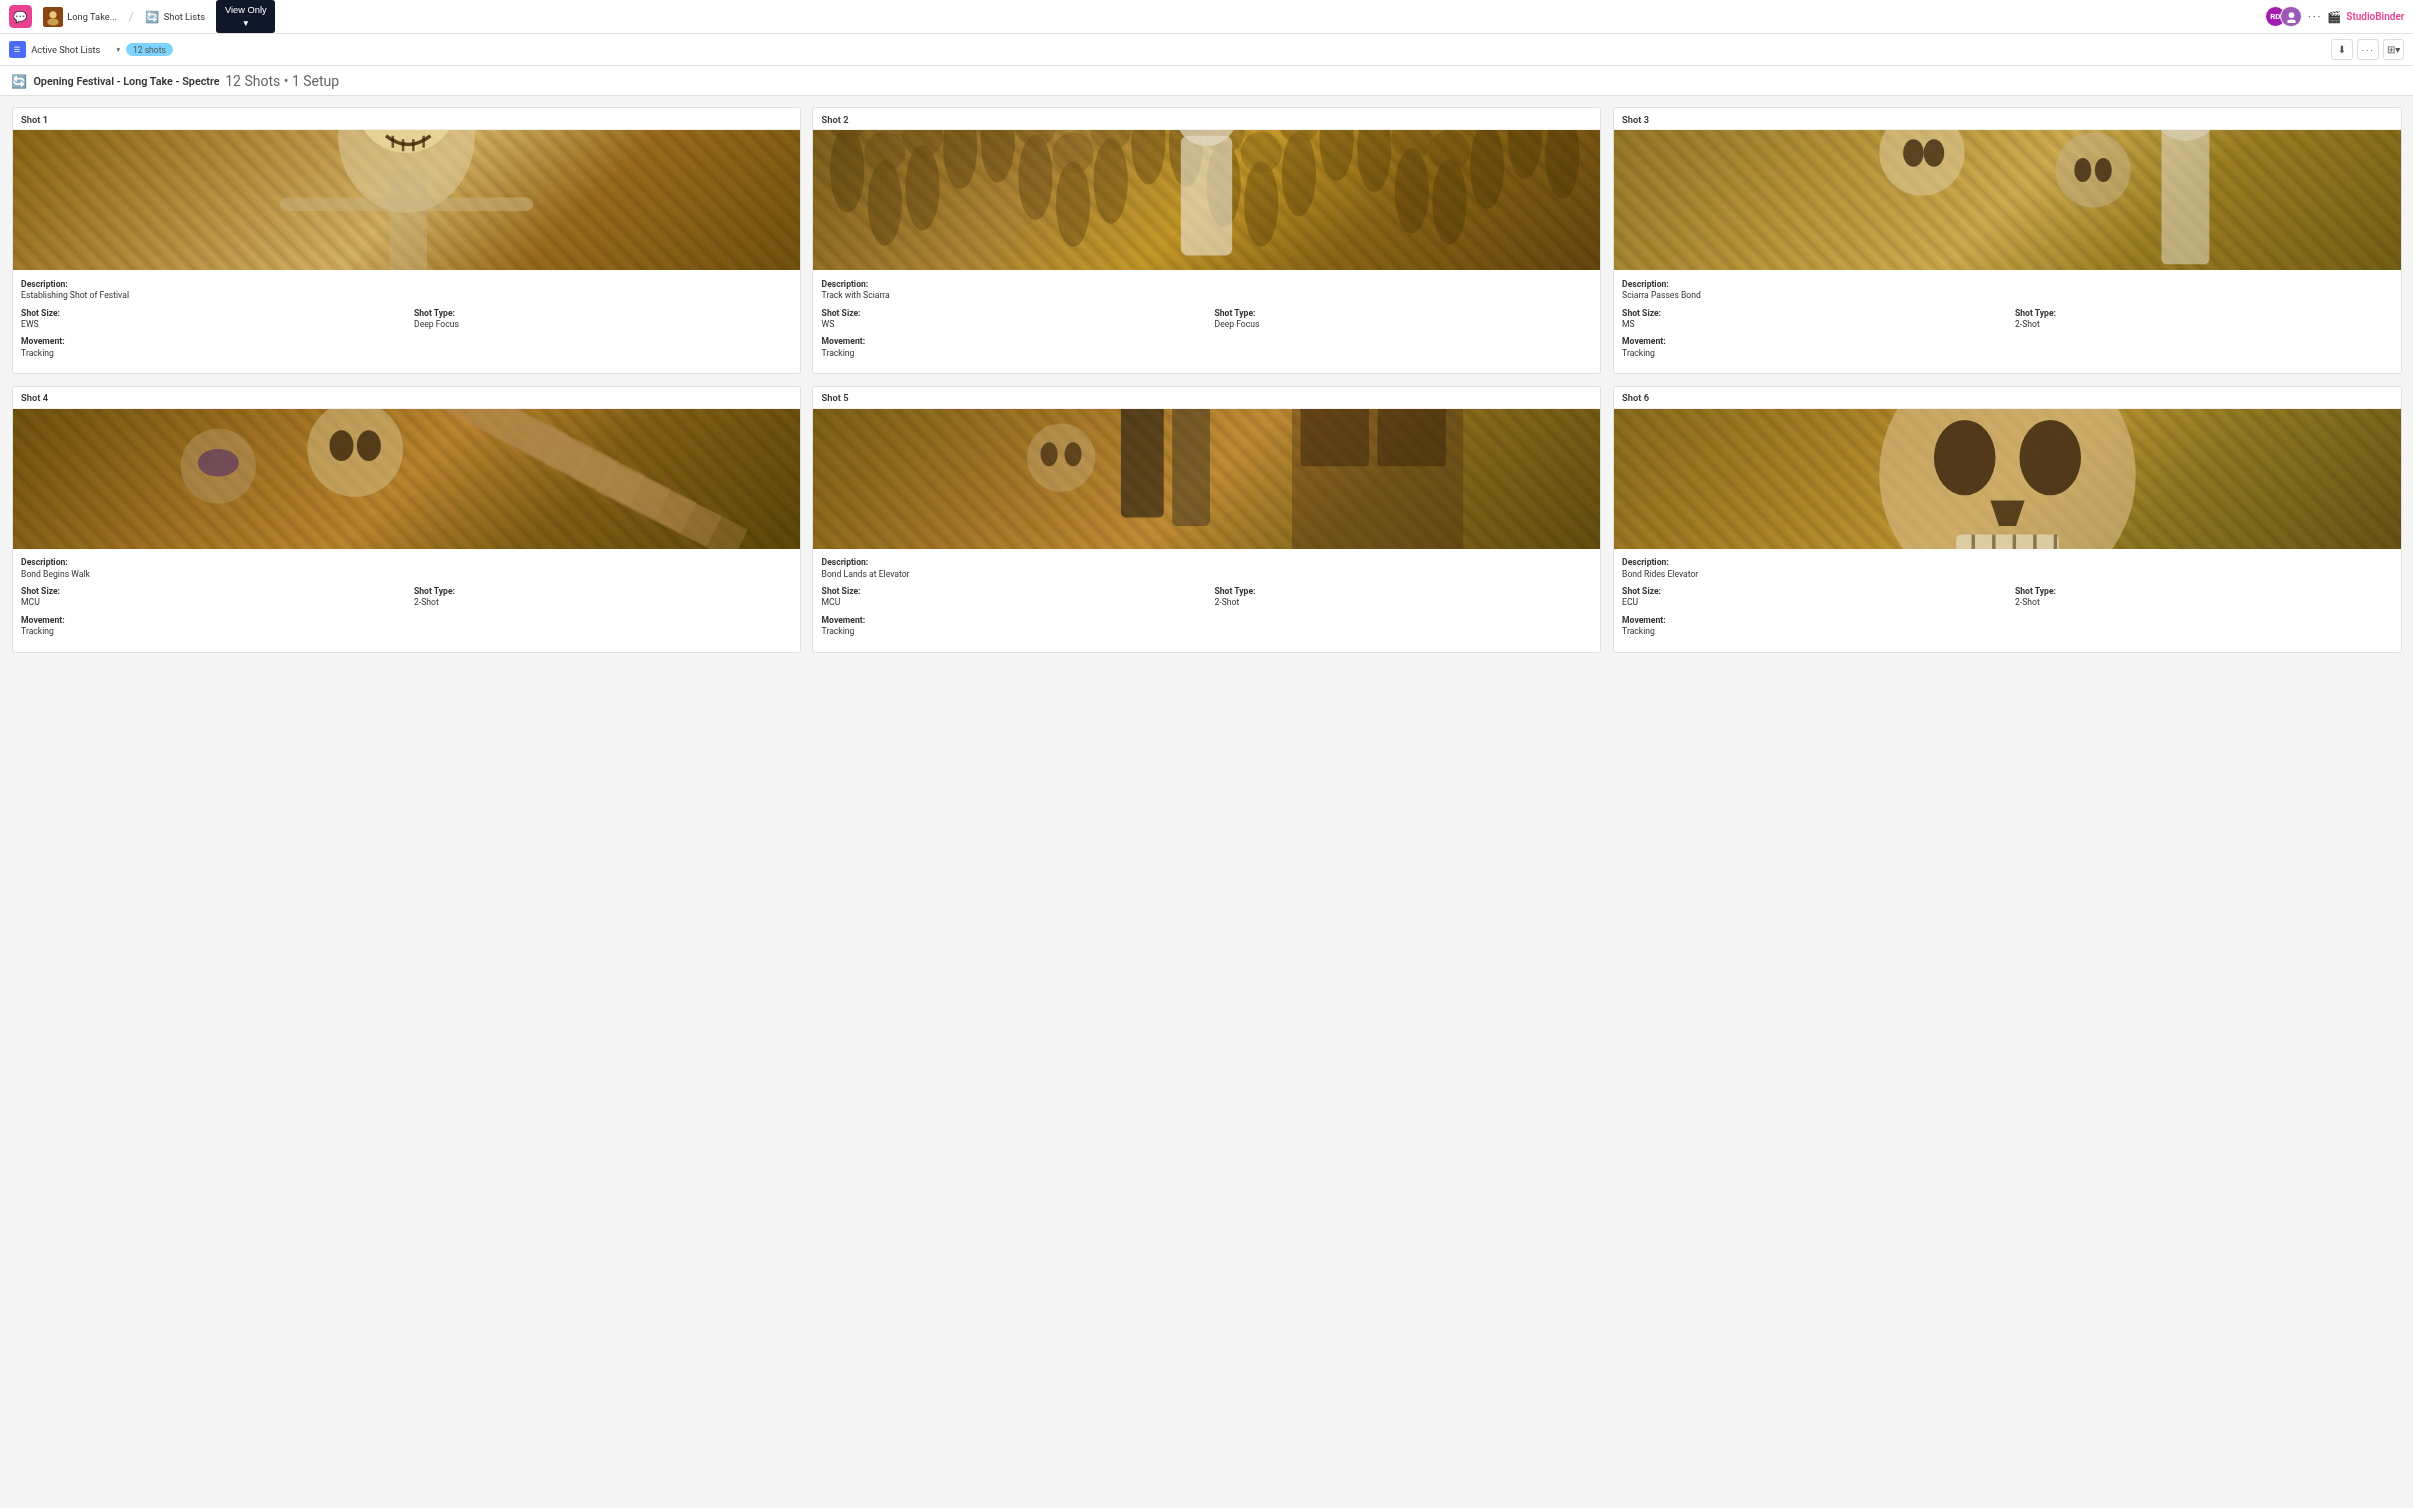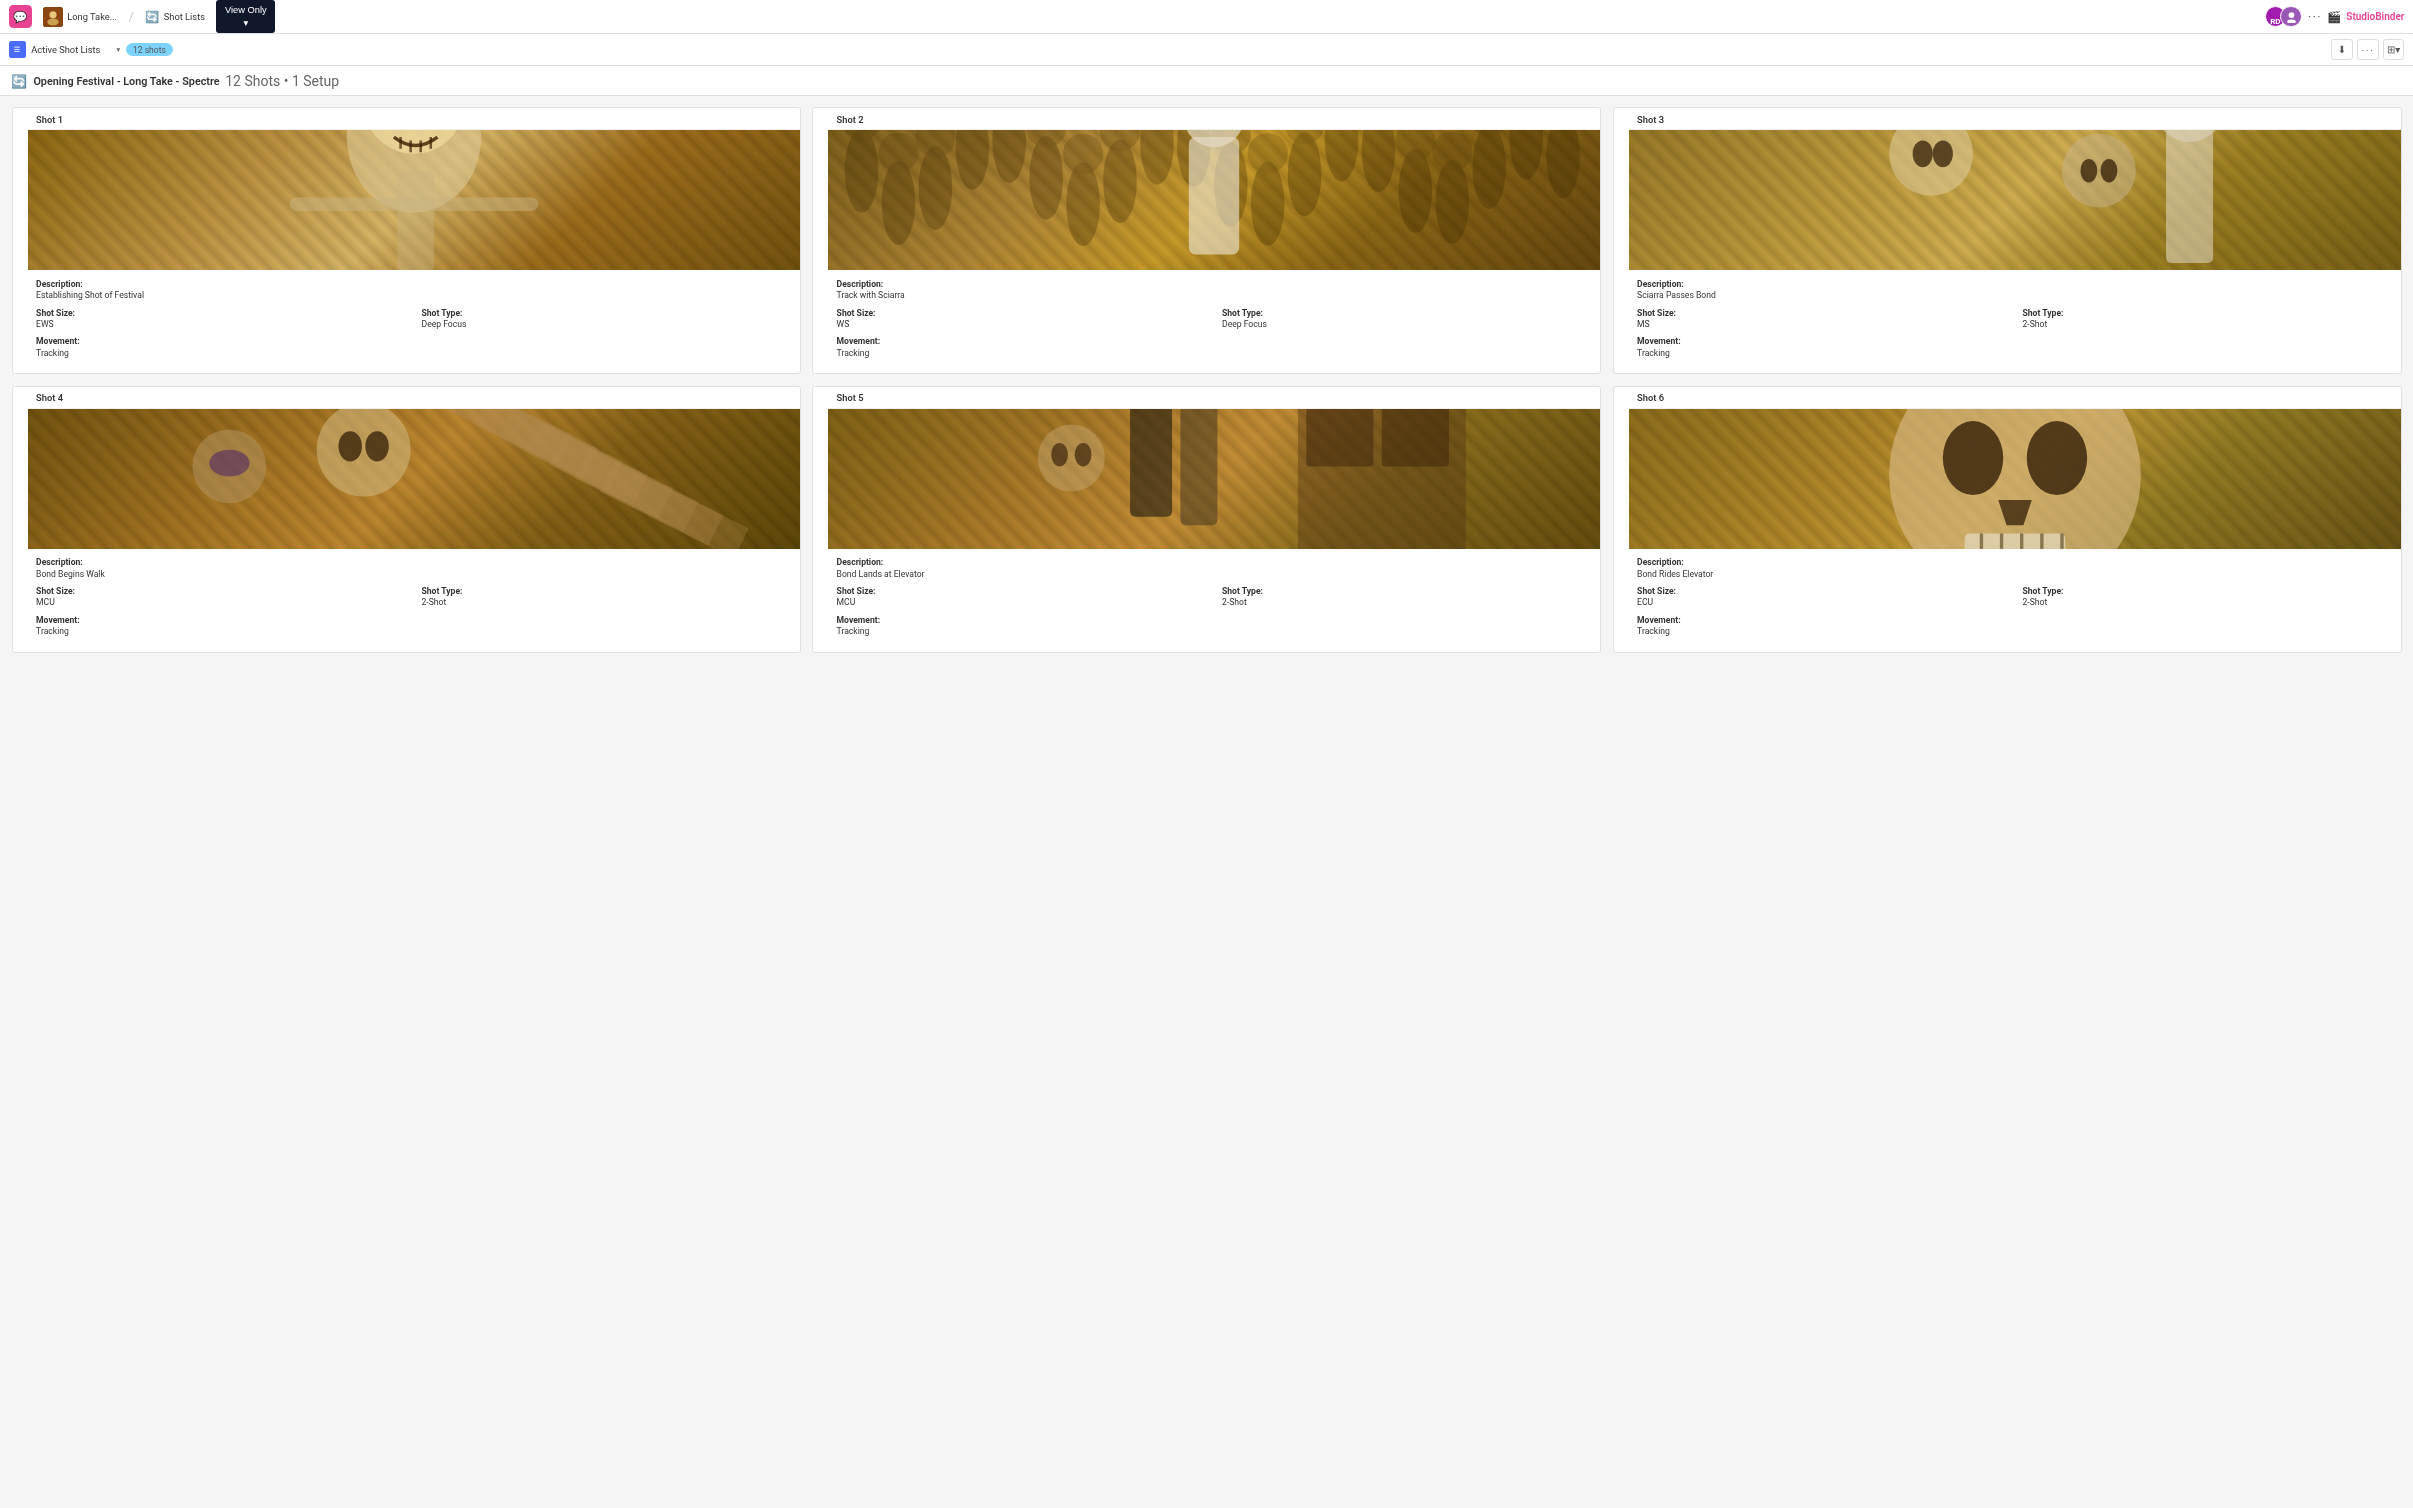--- a/index.html
+++ b/index.html
@@ -34,21 +34,21 @@
     }
     .nav-right {
       margin-left: auto; display: flex; align-items: center; gap: 5.7px;
     }
     .avatar-stack { display: flex; }
     .avatar {
       width: 21.5px; height: 21.5px; border-radius: 50%; border: 1.4px solid #fff;
       display: flex; align-items: center; justify-content: center;
       font-size: 8px; font-weight: 700; color: #fff;
     }
-    .avatar-rd { background: #a21caf; align-items: flex-end; }
+    .avatar-rd { background: #a21caf; }
     .avatar-user2 { background: #9b59b6; margin-left: -5.7px; }
     .nav-more { color: #666; cursor: pointer; font-size: 13px; letter-spacing: 1.4px; }
     .nav-studiobinder {
       display: flex; align-items: center; gap: 4.3px; color: #e84393; font-weight: 600; font-size: 10px;
     }
     .nav-sb-icon { color: #e84393; font-size: 11.5px; }
 
     
     .toolbar {
       display: flex; align-items: center; height: 32px;
@@ -87,21 +87,21 @@
     .scene-meta { font-size: 14px; color: #666; }
 
     
     .content {
       padding: 11.5px; background: #f5f5f5;
       display: grid; grid-template-columns: repeat(3, 1fr); gap: 11.5px;
     }
 
     
     .shot-card {
-      background: #fff; border: 0.7px solid #e0e0e0; border-radius: 2.9px; overflow: hidden; padding-left: 15px;
+      background: #fff; border: 0.7px solid #e0e0e0; border-radius: 2.9px; overflow: hidden;
     }
     .shot-card-header {
       padding: 5.7px 8.6px 4.3px; font-size: 9.3px; font-weight: 600; color: #333;
       border-bottom: 0.7px solid #f0f0f0;
     }
     .shot-card-body { padding: 8.6px; }
     .shot-field-label { font-size: 8.6px; font-weight: 700; color: #333; margin-bottom: 1.4px; }
     .shot-field-value { font-size: 8.6px; color: #333; margin-bottom: 7.2px; }
     .shot-fields-row { display: flex; gap: 16px; margin-bottom: 0; }
     .shot-field-col { flex: 1; }

